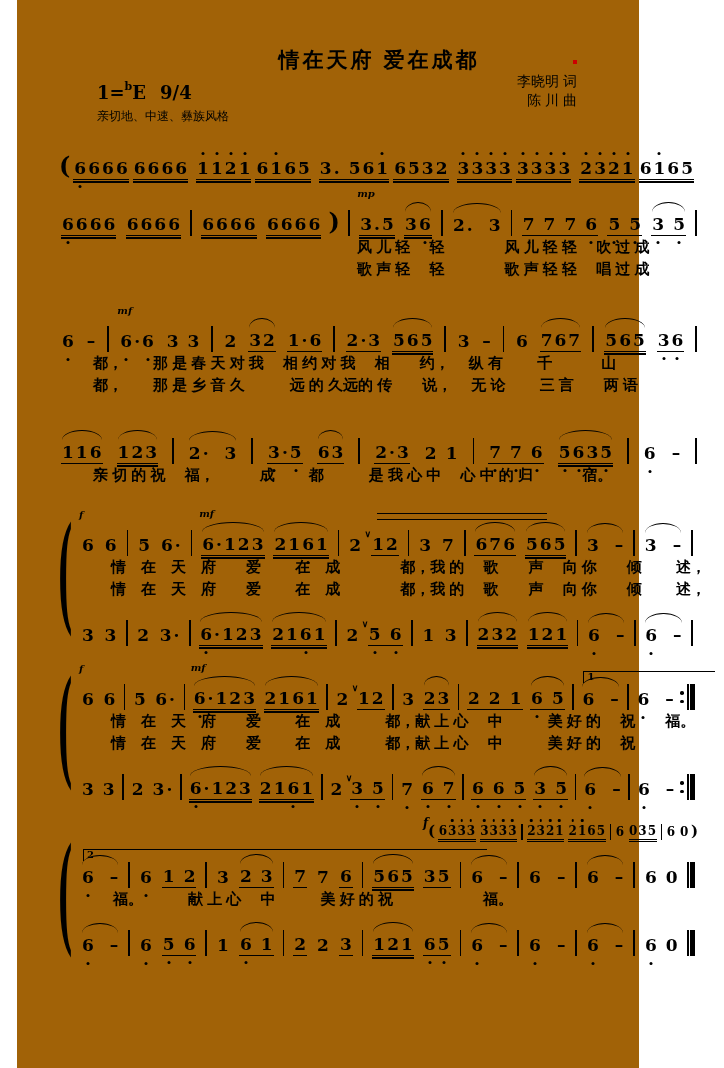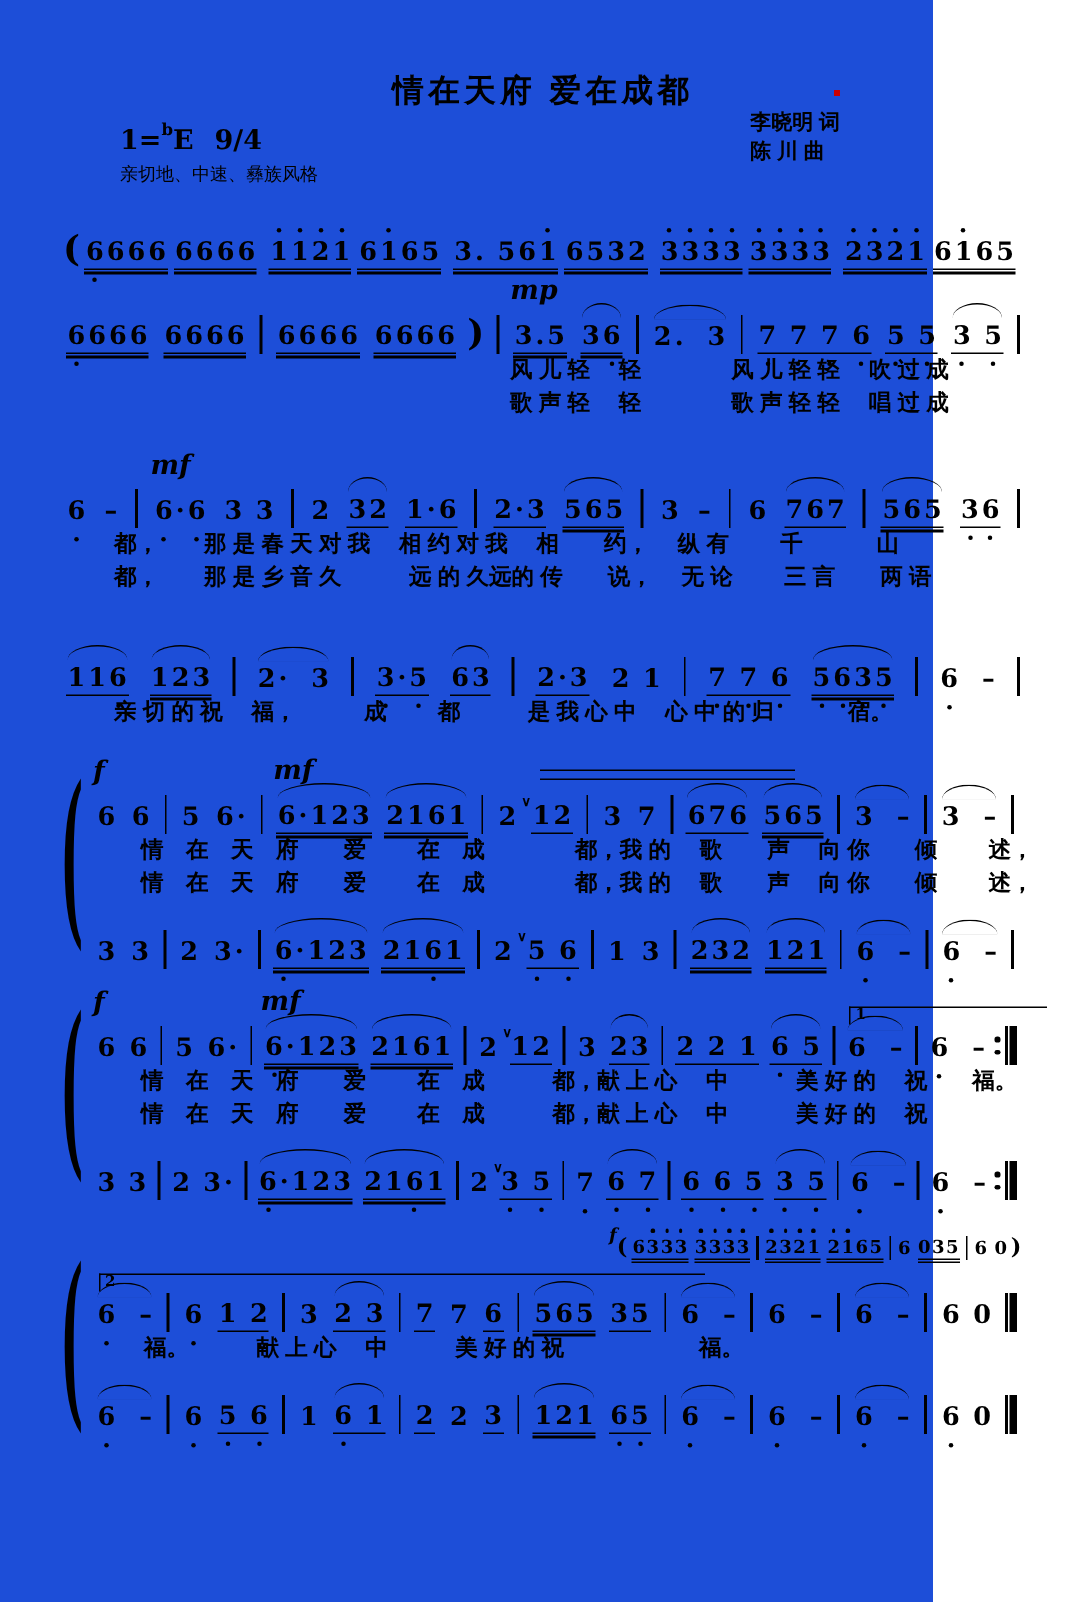--- a/index.html
+++ b/index.html
@@ -1,41 +1,41 @@
 <!DOCTYPE html>
 <html><head>
 <meta charset="utf-8">
 <style>
   html,body{margin:0;padding:0;background:#fff;}
   body{width:724px;height:1068px;position:relative;font-family:"Liberation Sans",sans-serif;color:#000;overflow:hidden;}
-  .page{position:relative;width:622px;height:1068px;background:#1d4ed8;}
+  .page{position:relative;width:622px;height:1068px;background:#a16207;margin-left:17px;}
 
   .title{position:absolute;top:46px;left:0;width:724px;text-align:center;font-size:21px;font-weight:bold;letter-spacing:3px;}
   .red-mark{position:absolute;top:60px;left:556px;width:4px;height:4px;}
-  .credits{position:absolute;top:72px;right:62px;text-align:left;font-size:14px;font-weight:bold;line-height:19px;}
+  .credits{position:absolute;top:72px;right:62px;text-align:right;font-size:14px;font-weight:normal;line-height:19px;}
   .keyrow{position:absolute;top:82px;left:80px;font-family:"DejaVu Serif",serif;font-weight:bold;font-size:18px;}
   .keyrow sup{font-size:11px;position:relative;top:-2px;}
   .keyrow .time{margin-left:14px;}
   .tempo{position:absolute;top:108px;left:80px;font-size:12px;font-weight:normal;}
 
   #score{position:absolute;top:126px;left:42px;width:640px;}
 
   .system{display:flex;align-items:flex-end;justify-content:space-between;width:640px;height:46px;position:relative;}
   .pair .system{width:616px;}
   .g{position:relative;display:inline-flex;margin:0 2px;}
   .chars{display:flex;align-items:flex-end;position:relative;padding-bottom:1px;}
   .g[data-u="1"] .chars,.g[data-u="2"] .chars{border-bottom:1.7px solid #000;}
   .g[data-u="2"] .chars::after{content:"";position:absolute;left:0;right:0;bottom:-4px;height:1.7px;background:#000;}
   .ch{position:relative;font-family:"DejaVu Serif",serif;font-weight:bold;font-size:17px;line-height:20px;text-align:center;padding:0 1px;}
   .sp{display:inline-block;width:7px;}
   .da,.db{position:absolute;left:50%;transform:translateX(-50%);width:3px;height:3px;background:#000;border-radius:50%;}
   .da{top:-6px;}
   .db{bottom:-10px;}
   .slur{position:absolute;top:-12px;left:1px;right:1px;height:9px;border-top:1.8px solid #000;border-radius:50% 50% 0 0/100% 100% 0 0;}
-  .dyn{position:absolute;top:-27px;left:-2px;font-family:"DejaVu Serif",serif;font-style:italic;font-weight:bold;font-size:18px;line-height:13px;}
+  .dyn{position:absolute;top:-27px;left:-2px;font-family:"DejaVu Serif",serif;font-style:italic;font-weight:bold;font-size:10px;line-height:13px;}
   .breath{position:absolute;right:-9px;top:-6px;font-size:9px;font-weight:bold;}
   .cresc{position:absolute;top:-21px;left:6px;width:170px;height:5px;border-top:1.4px solid #000;border-bottom:1.4px solid #000;}
   .end{position:absolute;top:-18px;height:11px;border-left:1.6px solid #000;border-top:1.6px solid #000;font-family:"DejaVu Serif",serif;font-weight:bold;font-size:10px;line-height:10px;padding:0 0 0 3px;text-align:left;}
   .end-1{width:128px;left:2px;}
   .end-2{width:400px;left:2px;}
   .bar{width:1.6px;height:26px;background:#000;margin:0 2px;}
   .rep,.fin{display:flex;align-items:center;}
   .rep .dots{display:flex;flex-direction:column;justify-content:center;height:26px;margin-right:2px;}
   .rep .dots i{width:3.5px;height:3.5px;background:#000;border-radius:50%;margin:2.5px 0;}
   .thin{width:1.6px;height:26px;background:#000;margin:0 1.5px;}

